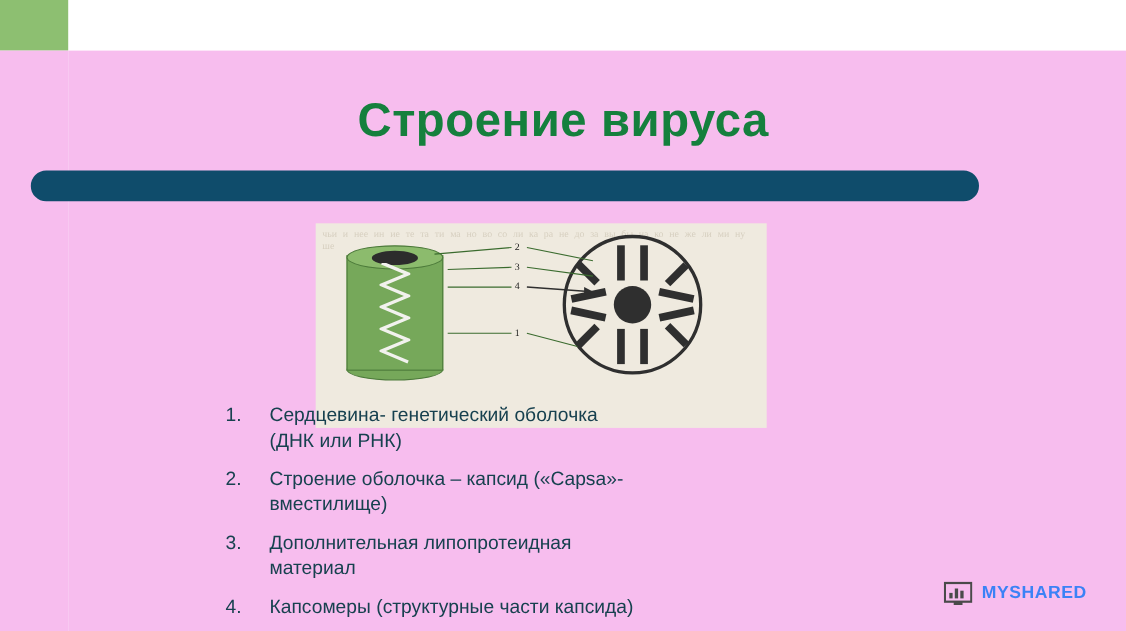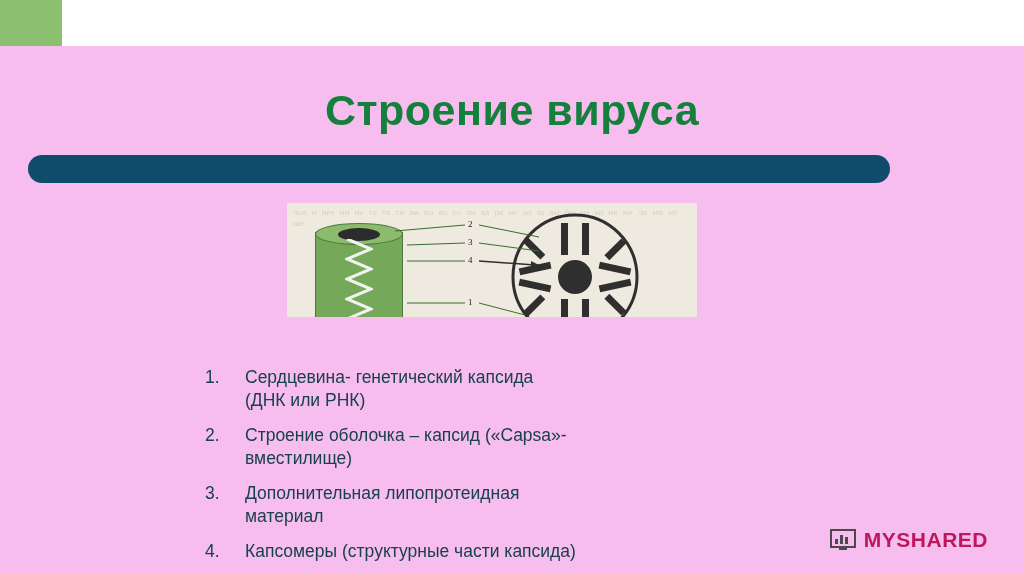--- a/index.html
+++ b/index.html
@@ -75,21 +75,21 @@
     height: 28px;
     background: #0f4c6b;
     border-radius: 14px;
   }
   
   .figure {
     position: absolute;
     left: 287px;
     top: 203px;
     width: 410px;
-    height: 114px;
+    height: 186px;
     background: #efeadf;
     overflow: hidden;
   }
   .fig-bg-text {
     position: absolute;
     left: 0;
     top: 0;
     width: 410px;
     height: 150px;
     color: #cfc7b6;
@@ -211,23 +211,23 @@
     bottom: 22px;
     display: flex;
     align-items: center;
     gap: 8px;
   }
   .wm-icon {
     width: 26px;
     height: 24px;
   }
   .wm-text {
-    font-size: 21px;
+    font-size: 16px;
     font-weight: bold;
-    color: #be185d;
+    color: #3b82f6;
     letter-spacing: 0.5px;
     font-family: "Liberation Sans", sans-serif;
   }
 </style>
 </head>
 <body>
 
 <div class="slide">
 
   <div class="white-right"></div>
@@ -288,21 +288,21 @@
     </svg>
     <div class="lead-num" style="left:181px; top:16px;">2</div>
     <div class="lead-num" style="left:181px; top:34px;">3</div>
     <div class="lead-num" style="left:181px; top:52px;">4</div>
     <div class="lead-num" style="left:181px; top:94px;">1</div>
   </div>
 
   <div class="list">
     <div class="list-item">
       <span class="list-num">1.</span>
-      <span class="list-text">Сердцевина- генетический капсида
+      <span class="list-text">Сердцевина- генетический оболочка
 (ДНК или РНК)</span>
     </div>
     <div class="list-item">
       <span class="list-num">2.</span>
       <span class="list-text">Строение оболочка – капсид («Capsa»-
 вместилище)</span>
     </div>
     <div class="list-item">
       <span class="list-num">3.</span>
       <span class="list-text">Дополнительная  липопротеидная

